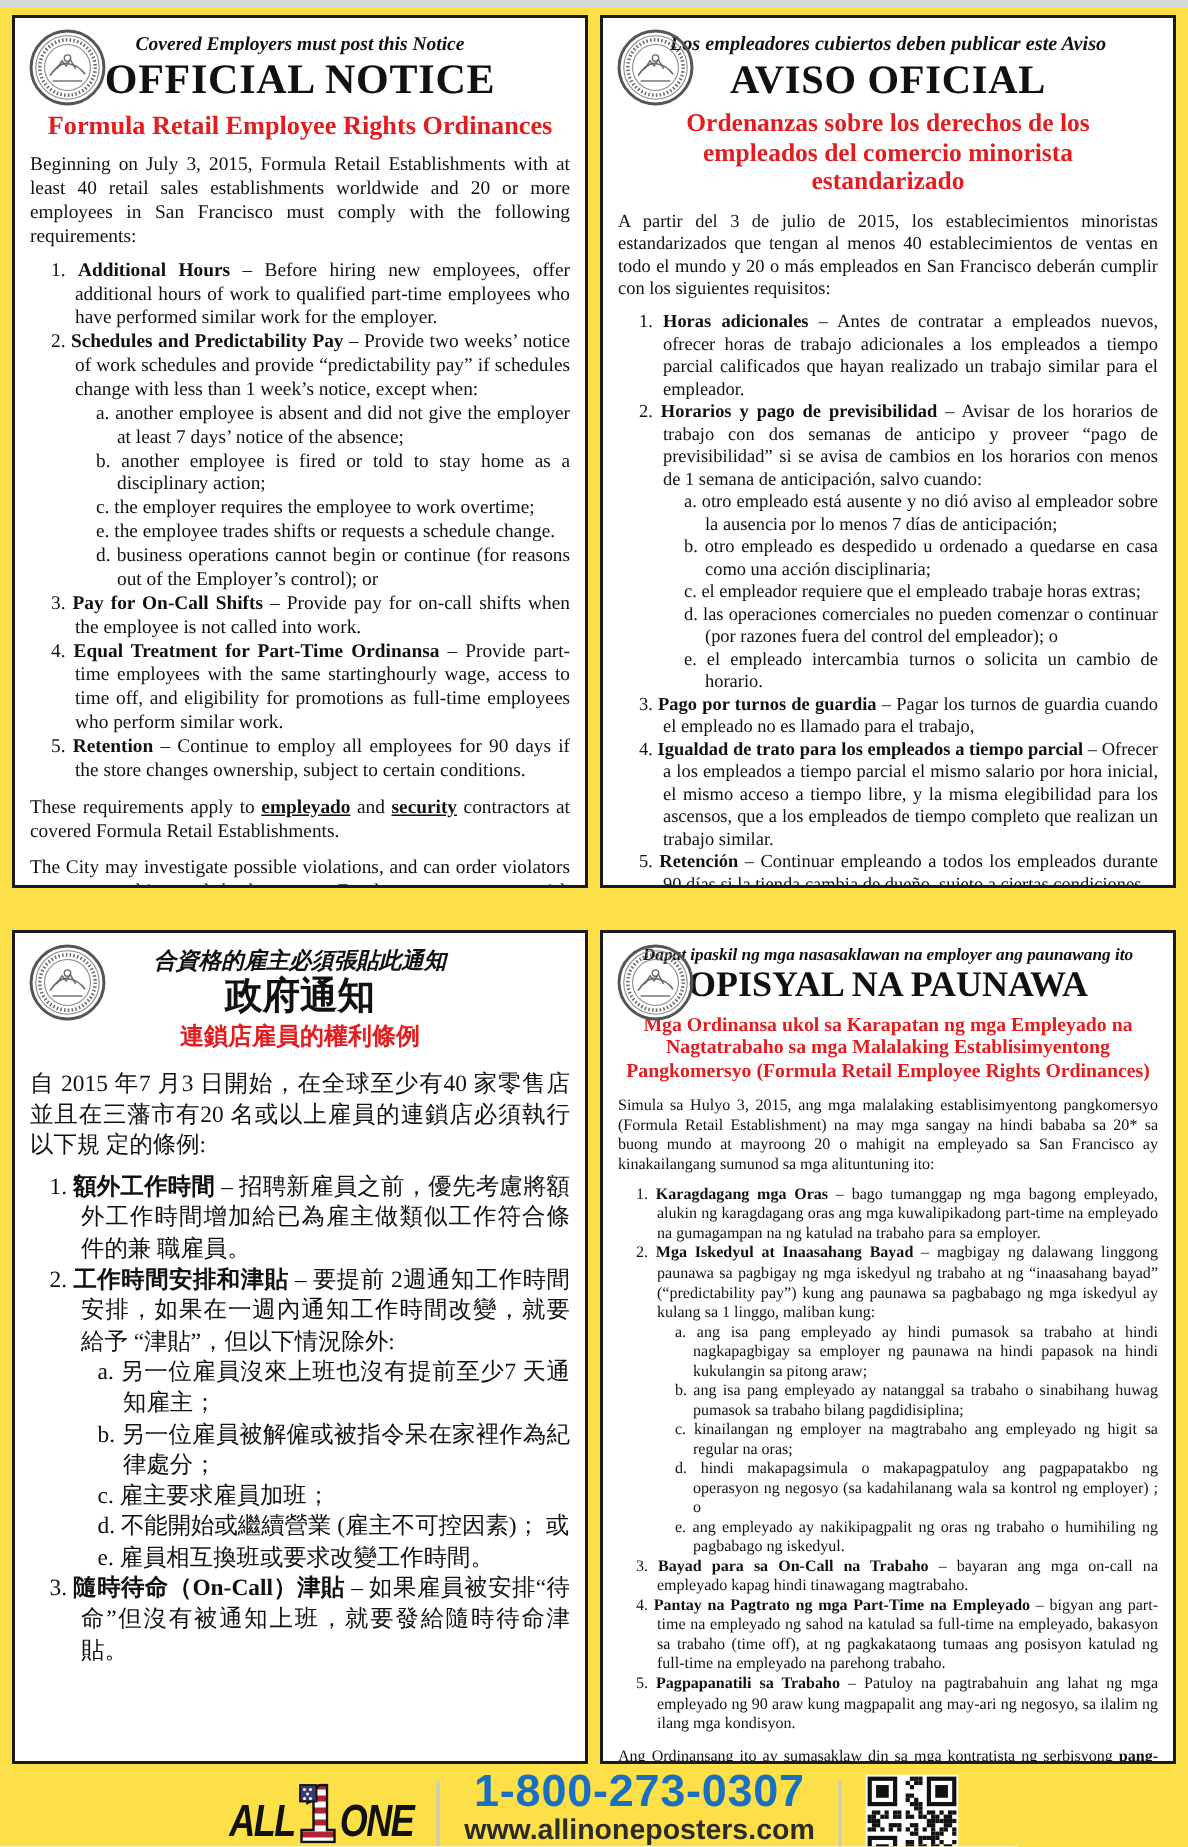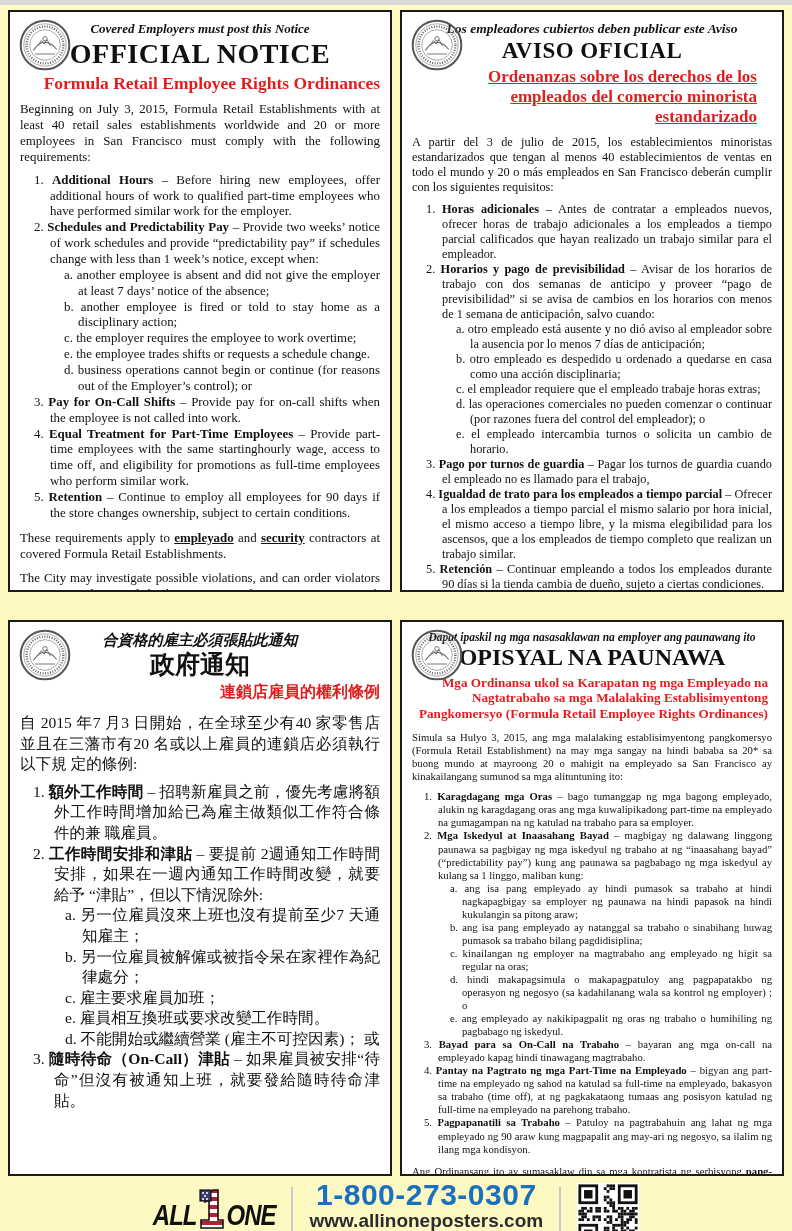--- a/index.html
+++ b/index.html
@@ -1,43 +1,43 @@
 <!DOCTYPE html>
 <html><head>
 <meta charset="utf-8">
 <style>
   html,body{margin:0;padding:0;background:#fff;}
-  .page{width:792px;height:1231px;position:relative;background:#fef9c3;overflow:hidden;
+  .page{width:792px;height:1231px;position:relative;background:#fde047;overflow:hidden;
         font-family:"Liberation Serif", serif;color:#111;}
   .scan-edge{height:5px;background:#d9d9d9;}
   .grid{display:grid;grid-template-columns:384px 384px;gap:8px;padding:5px 8px 0 8px;}
   .panel{border:2px solid #1b1b1b;box-sizing:border-box;background:#fff;
          padding:7px 10px 6px 10px;position:relative;overflow:hidden;}
   .row-top{height:582px;}
   .row-bottom{height:556px;margin-top:20px;}
   .seal{position:absolute;top:6px;left:8px;width:54px;height:54px;}
   .note{text-align:center;font-style:italic;font-weight:bold;margin:2px 0 0 0;}
   .title{text-align:center;font-weight:bold;margin:1px 0 0 0;line-height:1.15;}
-  .subtitle{text-align:right;font-weight:bold;margin:3px 0 2px 0;color:#e31d1f;line-height:1.15;}
+  .subtitle{text-align:center;font-weight:bold;margin:3px 0 2px 0;color:#e31d1f;line-height:1.15;}
   .body .para,.body .item,.body .sub{text-align:justify;}
   .para{margin:9px 0 0 0;}
   .list{margin-top:7px;}
   .item{padding-left:30px;text-indent:-16px;}
   .sub{padding-left:58px;text-indent:-14px;}
   .u{text-decoration:underline;}
 
   
   .panel-en .note{font-size:13px;}
   .panel-en .title{font-size:28px;letter-spacing:.5px;}
   .panel-en .subtitle{font-size:17.5px;}
   .panel-en .body{font-size:12.9px;line-height:1.23;}
 
   .panel-es .note{font-size:13.5px;}
-  .panel-es .title{font-size:23px;letter-spacing:.5px;}
-  .panel-es .subtitle{font-size:17px;text-decoration:underline;}
+  .panel-es .title{font-size:27px;letter-spacing:.5px;}
+  .panel-es .subtitle{font-size:17px;}
   .panel-es .body{font-size:12.3px;line-height:1.22;}
 
   .panel-zh .note{font-size:15px;font-weight:600;}
   .panel-zh .title{font-size:25px;font-weight:600;}
   .panel-zh .subtitle{font-size:16px;font-weight:600;}
   .panel-zh .body{font-size:15.6px;line-height:1.32;}
   .panel-zh .item{padding-left:34px;text-indent:-21px;}
   .panel-zh .sub{padding-left:62px;text-indent:-17px;}
   .panel-zh .para{margin-top:12px;}
 
@@ -89,21 +89,21 @@
           <div class="para intro">Beginning on July 3, 2015, Formula Retail Establishments with at least 40 retail sales establishments worldwide and 20 or more employees in San Francisco must comply with the following requirements:</div>
           <div class="list">
             <div class="item"><span>1.</span> <b>Additional Hours</b> – Before hiring new employees, offer additional hours of work to qualified part-time employees who have performed similar work for the employer.</div>
             <div class="item"><span>2.</span> <b>Schedules and Predictability Pay</b> – Provide two weeks’ notice of work schedules and provide “predictability pay” if schedules change with less than 1 week’s notice, except when:</div>
             <div class="sub"><span>a.</span> another employee is absent and did not give the employer at least 7 days’ notice of the absence;</div>
             <div class="sub"><span>b.</span> another employee is fired or told to stay home as a disciplinary action;</div>
             <div class="sub"><span>c.</span> the employer requires the employee to work overtime;</div>
             <div class="sub"><span>e.</span> the employee trades shifts or requests a schedule change.</div>
             <div class="sub"><span>d.</span> business operations cannot begin or continue (for reasons out of the Employer’s control); or</div>
             <div class="item"><span>3.</span> <b>Pay for On-Call Shifts</b> – Provide pay for on-call shifts when the employee is not called into work.</div>
-            <div class="item"><span>4.</span> <b>Equal Treatment for Part-Time Employees</b> – Provide part-time employees with the same startinghourly wage, access to time off, and eligibility for promotions as full-time employees who perform similar work.</div>
+            <div class="item"><span>4.</span> <b>Equal Treatment for Part-Time Ordinansa</b> – Provide part-time employees with the same startinghourly wage, access to time off, and eligibility for promotions as full-time employees who perform similar work.</div>
             <div class="item"><span>5.</span> <b>Retention</b> – Continue to employ all employees for 90 days if the store changes ownership, subject to certain conditions.</div>
           </div>
           <div class="para">These requirements apply to <b><span class="u">empleyado</span></b> and <b><span class="u">security</span></b> contractors at covered Formula Retail Establishments.</div>
           <div class="para">The City may investigate possible violations, and can order violators to pay penalties and back wages. Employers may not punish employees who exercise their rights under these Ordinances or who cooperate with the City in enforcement. For more information about these requirements,  or contact the City’s Office of Labor Standards Enforcement (OLSE) at (415) 554-6461 or .</div>
         </div>
     </section>
 
     <section class="panel panel-es row-top">
       <div class="seal"><svg viewBox="0 0 60 60" width="54" height="54">
             <circle cx="30" cy="30" r="27" fill="none" stroke="#555" stroke-width="2.2"></circle>
@@ -150,22 +150,22 @@
       <div class="title">政府通知</div>
       <div class="subtitle">連鎖店雇員的權利條例</div>
       <div class="body">
           <div class="para intro">自 2015 年7 月3 日開始，在全球至少有40 家零售店並且在三藩市有20 名或以上雇員的連鎖店必須執行以下規 定的條例:</div>
           <div class="list">
             <div class="item"><span>1.</span> <b>額外工作時間</b> – 招聘新雇員之前，優先考慮將額外工作時間增加給已為雇主做類似工作符合條件的兼 職雇員。</div>
             <div class="item"><span>2.</span> <b>工作時間安排和津貼</b> – 要提前 2週通知工作時間安排，如果在一週內通知工作時間改變，就要給予 “津貼”，但以下情況除外:</div>
             <div class="sub"><span>a.</span> 另一位雇員沒來上班也沒有提前至少7 天通知雇主；</div>
             <div class="sub"><span>b.</span> 另一位雇員被解僱或被指令呆在家裡作為紀律處分；</div>
             <div class="sub"><span>c.</span> 雇主要求雇員加班；</div>
+            <div class="sub"><span>d.</span> 不能開始或繼續營業 (雇主不可控因素)； 或</div>
             <div class="sub"><span>e.</span> 雇員相互換班或要求改變工作時間。</div>
-            <div class="sub"><span>d.</span> 不能開始或繼續營業 (雇主不可控因素)； 或</div>
             <div class="item"><span>3.</span> <b>隨時待命（On-Call）津貼</b> – 如果雇員被安排“待命”但沒有被通知上班，就要發給隨時待命津貼。</div>
           </div>
         </div>
     </section>
 
     <section class="panel panel-tl row-bottom">
       <div class="seal"><svg viewBox="0 0 60 60" width="54" height="54">
             <circle cx="30" cy="30" r="27" fill="none" stroke="#555" stroke-width="2.2"></circle>
             <circle cx="30" cy="30" r="23.5" fill="none" stroke="#888" stroke-width="0.8"></circle>
             <circle cx="30" cy="30" r="20.5" fill="none" stroke="#666" stroke-width="2.6" stroke-dasharray="1.1 1.7"></circle>

